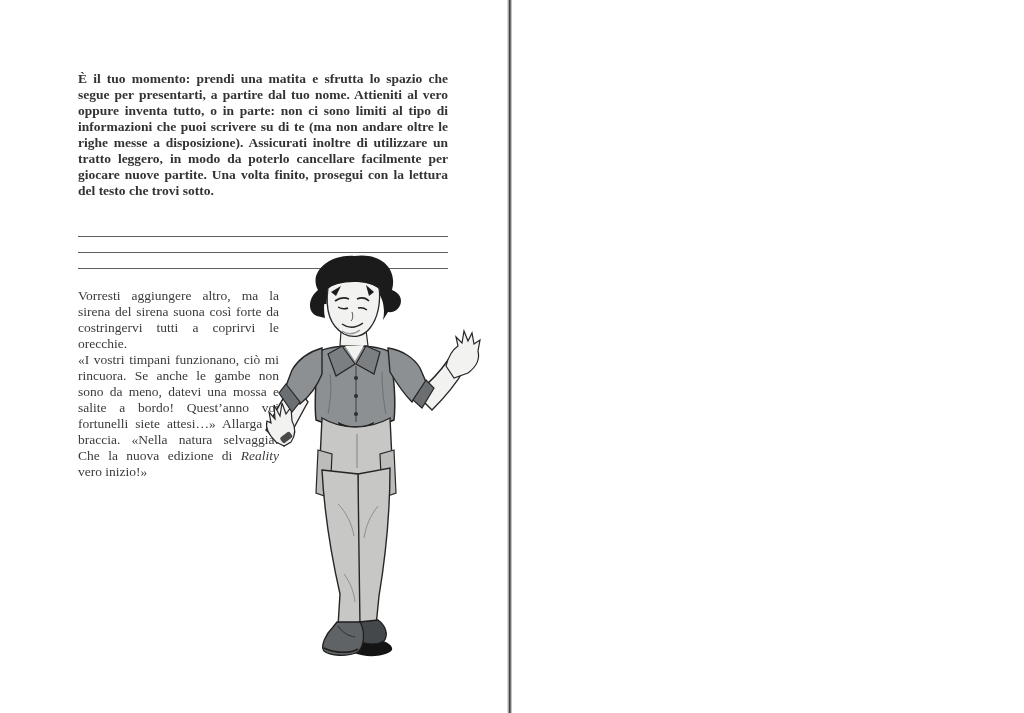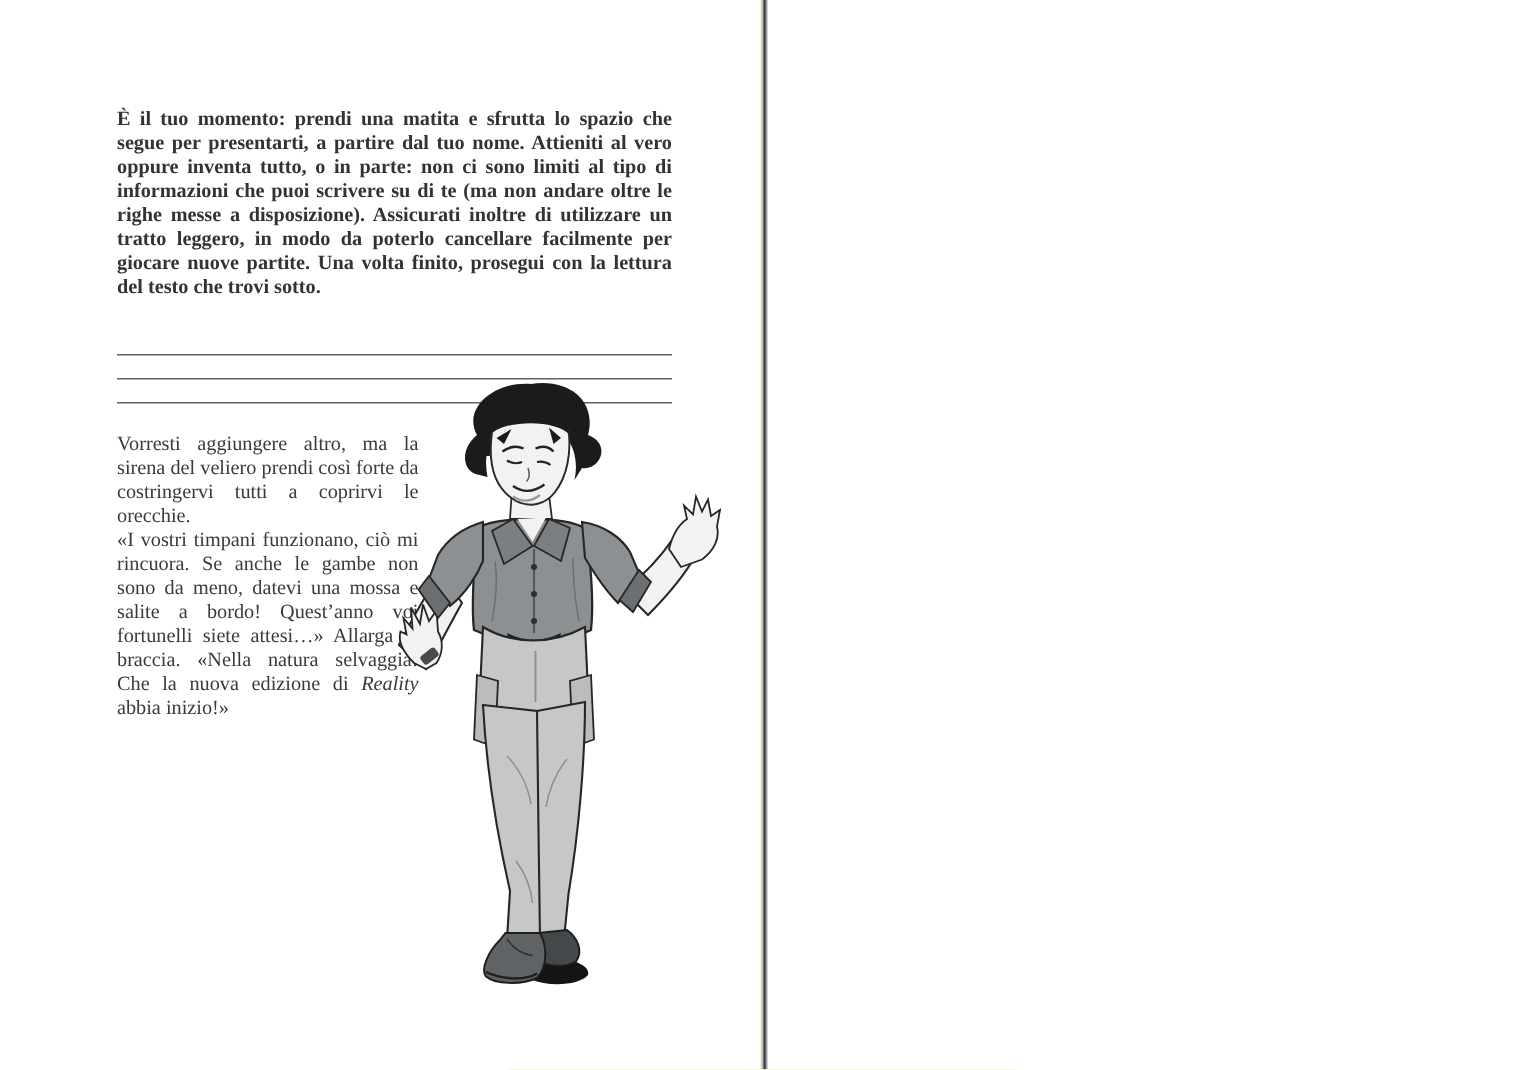--- a/index.html
+++ b/index.html
@@ -1,17 +1,17 @@
 <!DOCTYPE html>
 <html><head>
 <meta charset="utf-8">
 <style>
   html,body{margin:0;padding:0;background:#ffffff;}
   .book{
-    position:relative;width:1024px;height:713px;background:#bef264;overflow:hidden;
+    position:relative;width:1024px;height:713px;background:#d946ef;overflow:hidden;
     font-family:"Liberation Serif", serif;color:#3a3a3a;
   }
   .page{position:absolute;top:0;height:713px;background:#ffffff;}
   .page-left{left:0;width:507px;}
   .page-right{left:512px;width:512px;}
   .gutter{
     position:absolute;top:0;left:507px;width:5px;height:713px;
     background:linear-gradient(to right,#f2f2f2 0%,#bdbdbd 25%,#2e2e2e 55%,#8a8a8a 75%,#e9e9e9 100%);
   }
   .body-text{font-size:13.5px;line-height:16px;text-align:justify;}
@@ -35,22 +35,22 @@
       <p>È il tuo momento: prendi una matita e sfrutta lo spazio che segue per presentarti, a partire dal tuo nome. Attieniti al vero oppure inventa tutto, o in parte: non ci sono limiti al tipo di informazioni che puoi scrivere su di te (ma non andare oltre le righe messe a disposizione). Assicurati inoltre di utilizzare un tratto leggero, in modo da poterlo cancellare facilmente per giocare nuove partite. Una volta finito, prosegui con la lettura del testo che trovi sotto.</p>
     </div>
 
     <div class="write-lines">
       <div class="write-line"></div>
       <div class="write-line"></div>
       <div class="write-line"></div>
     </div>
 
     <div class="story-col body-text">
-      <p>Vorresti aggiungere altro, ma la sirena del veliero prendi così forte da costringervi tutti a coprirvi le orecchie.</p>
-      <p><span>«I vostri timpani funzionano, ciò mi rincuora. Se anche le gambe non sono da meno, datevi una mossa e salite a bordo! Quest’anno voi fortunelli siete attesi…» Allarga le braccia. «Nella natura selvaggia! Che la nuova edizione di </span><span class="em">Reality</span><span> abbia inizio!»</span></p>
+      <p>Vorresti aggiungere altro, ma la sirena del sirena suona così forte da costringervi tutti a coprirvi le orecchie.</p>
+      <p><span>«I vostri timpani funzionano, ciò mi rincuora. Se anche le gambe non sono da meno, datevi una mossa e salite a bordo! Quest’anno voi fortunelli siete attesi…» Allarga le braccia. «Nella natura selvaggia! Che la nuova edizione di </span><span class="em">Reality</span><span> vero inizio!»</span></p>
     </div>
 
     <div class="illustration">
       <svg viewBox="0 0 250 414" xmlns="http://www.w3.org/2000/svg">
 
         <path d="M56,128 C46,142 36,160 28,176 L46,192 C54,178 62,162 70,148 Z" fill="#f2f2f1" stroke="#262626" stroke-width="1.4"></path>
 
         <path d="M46,192 L38,188 C32,182 27,174 29,167 L33,169 L31,158 L37,165 L36,151 L42,162 L44,149 L48,160 L53,153 L54,167 C58,174 57,182 53,188 Z" fill="#f2f2f1" stroke="#262626" stroke-width="1.2"></path>
 
         <rect x="42" y="180" width="12" height="7" rx="2" transform="rotate(-38 48 183)" fill="#4a4a4a"></rect>

